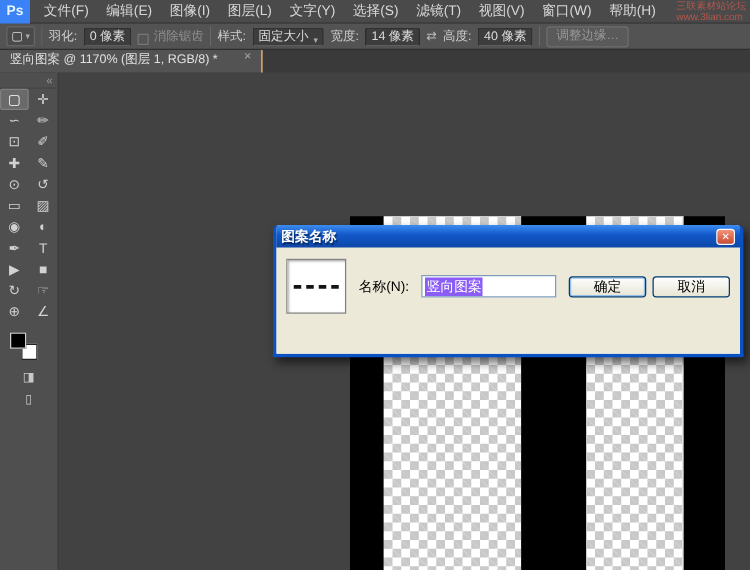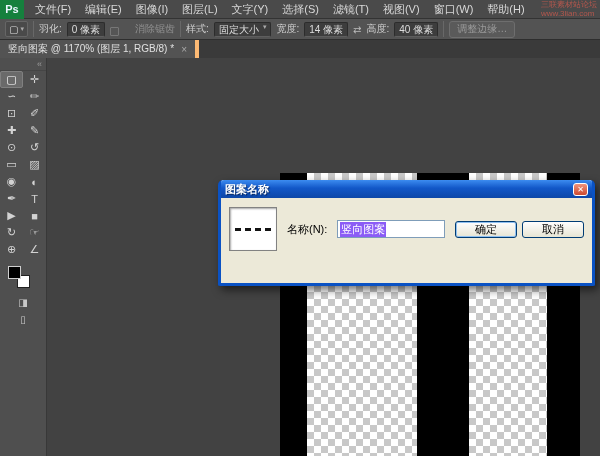--- a/index.html
+++ b/index.html
@@ -1,41 +1,41 @@
 <!DOCTYPE html>
 <html><head>
 <meta charset="utf-8">
 <style>
   *{margin:0;padding:0;box-sizing:border-box}
   html,body{width:600px;height:456px;overflow:hidden}
   body{position:relative;background:#454545;font-family:"Liberation Sans","DejaVu Sans",sans-serif;color:#d8d8d8;cursor:default}
 
   
   .menubar{position:absolute;top:0;left:0;right:0;height:19px;background:#4a4a4a;border-bottom:1px solid #333;display:flex;align-items:center;font-size:11px;z-index:6}
-  .ps-logo{width:24px;height:19px;background:#15803d;color:#eaf6ff;display:flex;align-items:center;justify-content:center;font-weight:bold;font-size:11px;margin-right:4px}
+  .ps-logo{width:24px;height:19px;background:#3b82f6;color:#eaf6ff;display:flex;align-items:center;justify-content:center;font-weight:bold;font-size:11px;margin-right:4px}
   .menu-item{padding:0 7px;line-height:19px;white-space:nowrap}
   .watermark{position:absolute;right:3px;top:0;text-align:left;font-size:8px;line-height:9px;color:#b4574d;z-index:20}
 
   
   .optionsbar{position:absolute;top:19px;left:0;right:0;height:21px;background:#535353;border-bottom:1px solid #2e2e2e;display:flex;align-items:center;gap:5px;padding:0 5px;font-size:10px;color:#cfcfcf;z-index:6}
   .tool-preset{display:flex;align-items:center;gap:2px;background:#4a4a4a;border:1px solid #666;border-radius:2px;padding:0 3px;height:16px}
   .tool-preset .glyph{font-size:10px;color:#ddd}
   .tool-preset .arrow{font-size:7px;color:#aaa}
   .opt-sep{width:1px;height:16px;background:#3a3a3a;border-right:1px solid #686868}
   .opt-field{background:#3d3d3d;border:1px solid #2c2c2c;border-bottom-color:#5e5e5e;border-radius:2px;height:15px;line-height:13px;padding:0 4px;min-width:38px;color:#ddd}
-  .opt-check{display:flex;align-items:flex-end;gap:16px;color:#8f8f8f}
+  .opt-check{display:flex;align-items:flex-end;gap:4px;color:#8f8f8f}
   .checkbox{width:9px;height:9px;background:#555;border:1px solid #777;border-radius:1px}
-  .opt-drop{display:flex;align-items:flex-start;gap:4px;background:#3d3d3d;border:1px solid #2c2c2c;border-bottom-color:#5e5e5e;border-radius:2px;height:15px;padding:0 4px;color:#ddd}
+  .opt-drop{display:flex;align-items:flex-end;gap:4px;background:#3d3d3d;border:1px solid #2c2c2c;border-bottom-color:#5e5e5e;border-radius:2px;height:15px;padding:0 4px;color:#ddd}
   .opt-drop .arrow{font-size:7px;color:#aaa}
   .swap{color:#bbb;font-size:10px}
   .refine-btn{background:#5a5a5a;border:1px solid #6e6e6e;border-radius:3px;height:17px;line-height:14px;padding:0 7px;color:#9a9a9a}
 
   
   .tabbar{position:absolute;top:40px;left:0;right:0;height:18px;background:#3a3a3a;display:flex;z-index:6}
-  .doc-tab{background:#535353;border-right:4px solid #fdba74;display:flex;align-items:center;padding:0 8px;font-size:10px;color:#e0e0e0;gap:7px}
+  .doc-tab{background:#535353;border-right:1px solid #fdba74;display:flex;padding:0 8px;font-size:10px;color:#e0e0e0;gap:21px}
   .doc-tab .close{color:#a8a8a8;font-size:10px}
 
   
   .toolbar{position:absolute;top:58px;left:0;bottom:0;width:47px;background:#4f4f4f;border-right:1px solid #383838;display:flex;flex-direction:column;z-index:5}
   .tb-head{height:13px;display:flex;align-items:center;justify-content:flex-end;padding:0 4px;color:#9a9a9a;font-size:9px;border-bottom:1px solid #454545}
   .tools{display:grid;grid-template-columns:1fr 1fr}
   .tool{height:17px;display:flex;align-items:center;justify-content:center;font-size:11px;color:#d2d2d2}
   .tool.sel{background:#6a6a6a;border:1px solid #808080;border-radius:2px;color:#fff}
   .swatches{position:relative;width:22px;height:22px;margin:8px 0 4px 8px}
   .swatch-bg{position:absolute;right:0;bottom:0;width:13px;height:13px;background:#fff;border:1px solid #222}

